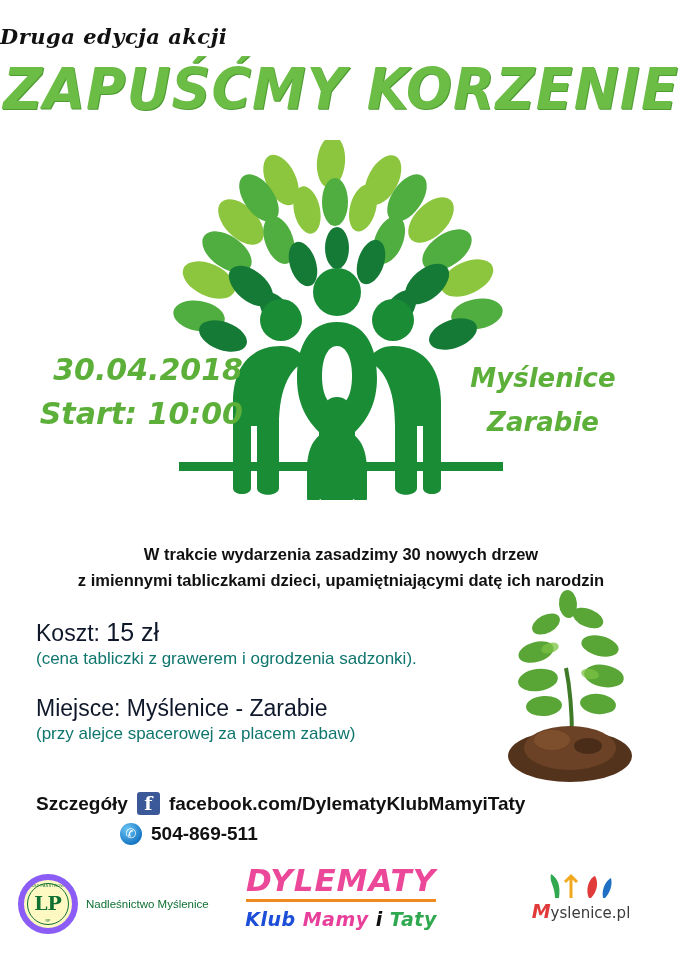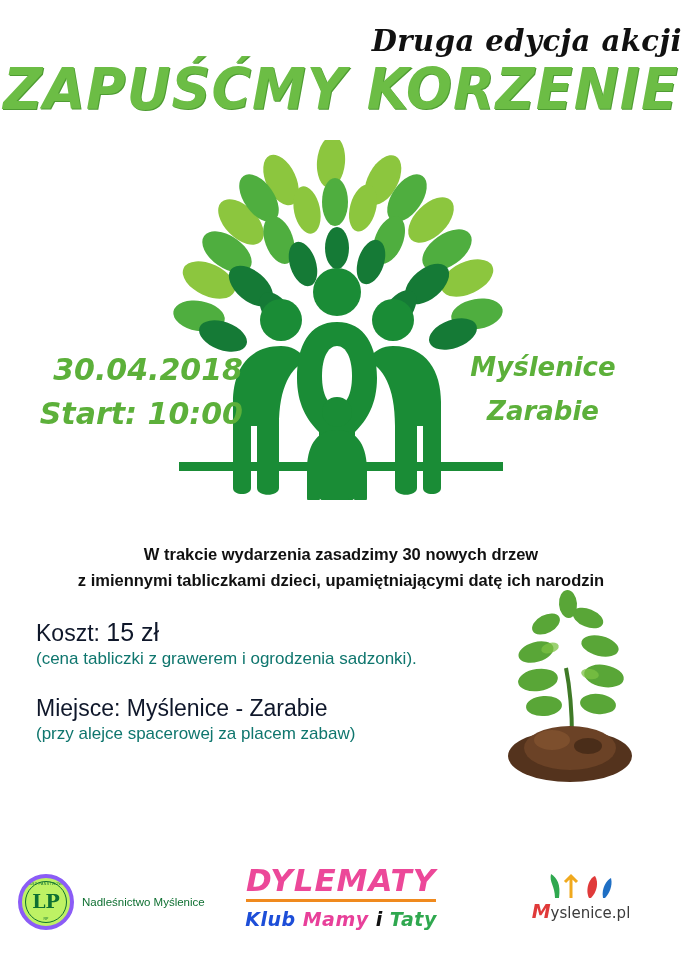--- a/index.html
+++ b/index.html
@@ -20,25 +20,25 @@
     inset: 0;
     background: #ffffff;
   }
 
   
   .kicker {
     position: absolute;
     top: 24px;
     left: 0;
     width: 100%;
-    text-align: right;
+    text-align: left;
     font-family: "DejaVu Serif", serif;
     font-weight: bold;
     font-style: italic;
-    font-size: 29px;
+    font-size: 21px;
     letter-spacing: 0.5px;
     color: #111;
   }
   .headline {
     position: absolute;
     top: 58px;
     left: 0;
     width: 100%;
     text-align: center;
     font-family: "DejaVu Sans", sans-serif;
@@ -74,21 +74,21 @@
     font-family: "DejaVu Sans", sans-serif;
     font-style: italic;
     font-weight: bold;
     font-size: 30px;
     line-height: 1.45;
     text-align: right;
   }
   .place-block {
     position: absolute;
     right: 34px;
-    top: 345px;
+    top: 356px;
     width: 210px;
     color: #5cb03a;
     font-family: "DejaVu Sans", sans-serif;
     font-style: italic;
     font-weight: bold;
     font-size: 26px;
     line-height: 1.7;
     text-align: center;
   }
 
@@ -190,22 +190,22 @@
     position: absolute;
     left: 18px;
     top: 12px;
     display: flex;
     align-items: center;
     gap: 8px;
   }
   .forest-seal {
     width: 48px; height: 48px;
     border-radius: 50%;
-    border: 4px solid #8b5cf6;
-    background: #bef264;
+    border: 6px solid #8b5cf6;
+    background: #fef9c3;
     position: relative;
     overflow: hidden;
   }
   .forest-seal .ring {
     position: absolute;
     inset: 3px;
     border-radius: 50%;
     border: 1px solid #0f7032;
   }
   .forest-seal .mark {
@@ -409,20 +409,31 @@
         <ellipse cx="110" cy="86" rx="9" ry="5" transform="rotate(12 110 86)"></ellipse>
       </g>
       <ellipse cx="90" cy="168" rx="62" ry="26" fill="#54331d"></ellipse>
       <ellipse cx="90" cy="160" rx="46" ry="22" fill="#6b4226"></ellipse>
       <ellipse cx="72" cy="152" rx="18" ry="10" fill="#7d4f2d"></ellipse>
       <ellipse cx="108" cy="158" rx="14" ry="8" fill="#4a2d19"></ellipse>
       <ellipse cx="90" cy="182" rx="66" ry="12" fill="#ffffff" opacity="0"></ellipse>
     </svg>
   </div>
 
+  <div class="contact">
+    <div class="contact-row">
+      <span class="contact-label">Szczegóły</span>
+      <span class="fb-icon">f</span>
+      <span class="contact-text">facebook.com/DylematyKlubMamyiTaty</span>
+    </div>
+    <div class="contact-row phone-row">
+      <span class="phone-icon">✆</span>
+      <span class="contact-text">504-869-511</span>
+    </div>
+  </div>
 
   <div class="footer">
 
     <div class="forest-logo">
       <div class="forest-seal">
         <div class="ring"></div>
         <div class="seal-top">LASY PAŃSTWOWE</div>
         <div class="mark">LP</div>
         <div class="seal-bottom">RP</div>
       </div>

